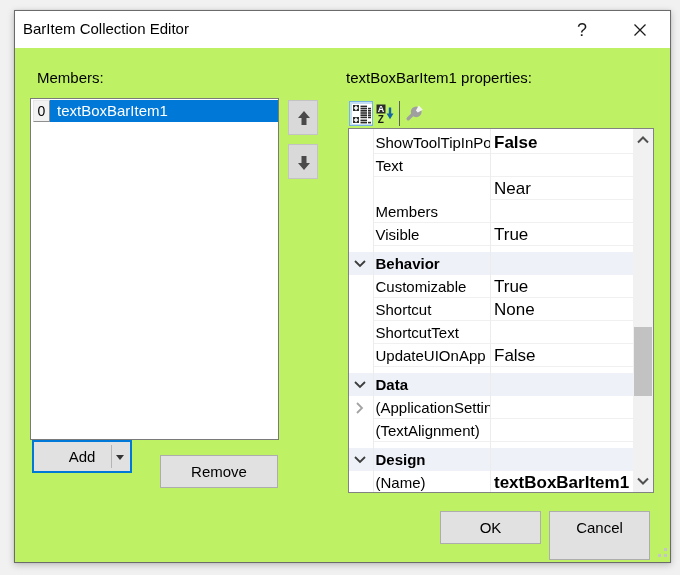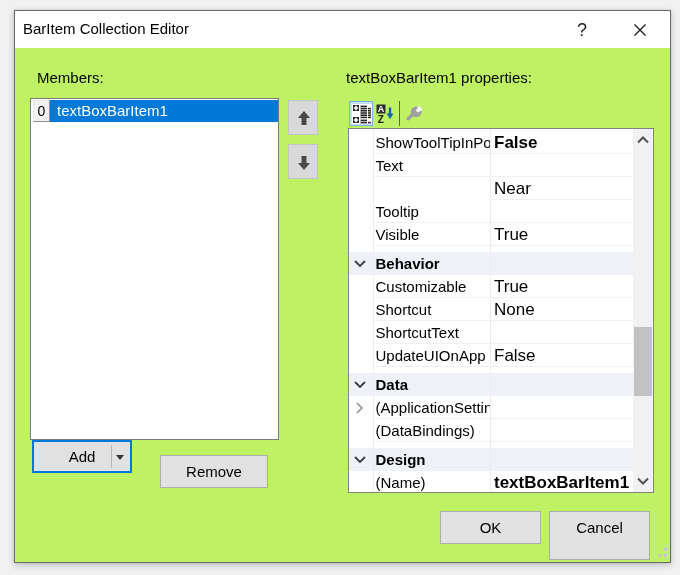--- a/index.html
+++ b/index.html
@@ -40,21 +40,21 @@
 .chev { position:absolute; left:5px; top:7px; }
 
 #sbar { position:absolute; right:0; top:0; width:20px; height:100%; background:#f1f1f1; }
 #sbar .thumb { position:absolute; left:1px; top:198px; width:18px; height:69px; background:#c2c2c2; }
 #sbar svg { position:absolute; }
 
 .btn { background:#e1e1e1; border:1px solid #adadad; font-size:15px; color:#000; text-align:center; }
 #btnAdd { left:17px; top:429px; width:100px; height:33px; background:#e1e1e1; border:2px solid #0078d7; line-height:29px; font-size:15px; text-align:center; }
 #btnAdd .divider { position:absolute; right:18px; top:3px; width:1px; height:23px; background:#b5b5b5; }
 #btnAdd .arrow { position:absolute; right:6px; top:13px; width:0; height:0; border-left:4px solid transparent; border-right:4px solid transparent; border-top:5px solid #333; }
-#btnRemove { left:145px; top:444px; width:108px; height:33px; line-height:31px; }
+#btnRemove { left:145px; top:444px; width:118px; height:33px; line-height:31px; }
 #btnOK { left:425px; top:500px; width:101px; height:33px; line-height:31px; }
 #btnCancel { left:534px; top:500px; width:101px; height:49px; line-height:31px; }
 #grip { right:3px; bottom:2px; width:12px; height:12px; }
 #grip div { position:absolute; width:3px; height:3px; background:#c5c5c5; }
 </style>
 </head>
 <body>
 <div id="dlg">
   <div class="titlebar">
     <div class="title">BarItem Collection Editor</div>
@@ -127,21 +127,21 @@
           <div class="val"><b>False</b></div>
         </div>
       <div class="row">
           <div class="name">Text</div>
           <div class="val"></div>
         </div>
       <div class="row">
           <div class="val">Near</div>
         </div>
       <div class="row">
-          <div class="name">Tooltip</div>
+          <div class="name">Members</div>
           <div class="val"></div>
         </div>
       <div class="row">
           <div class="name">Visible</div>
           <div class="val">True</div>
         </div>
       <div class="row cat">
           <svg class="chev" width="12" height="9" viewBox="0 0 12 9">
             <path d="M1 2 L6 7 L11 2" stroke="#3c3c3c" stroke-width="1.8" fill="none"></path>
           </svg>
@@ -170,21 +170,21 @@
           <div class="name">Data</div>
         </div>
       <div class="row">
           <svg class="chev" width="9" height="12" viewBox="0 0 9 12" style="top:6px;left:6px;">
             <path d="M2 1 L7 6 L2 11" stroke="#a3a3a3" stroke-width="1.8" fill="none"></path>
           </svg>
           <div class="name">(ApplicationSettings)</div>
           <div class="val"></div>
         </div>
       <div class="row">
-          <div class="name">(DataBindings)</div>
+          <div class="name">(TextAlignment)</div>
           <div class="val"></div>
         </div>
       <div class="row cat">
           <svg class="chev" width="12" height="9" viewBox="0 0 12 9">
             <path d="M1 2 L6 7 L11 2" stroke="#3c3c3c" stroke-width="1.8" fill="none"></path>
           </svg>
           <div class="name">Design</div>
         </div>
       <div class="row">
           <div class="name">(Name)</div>

